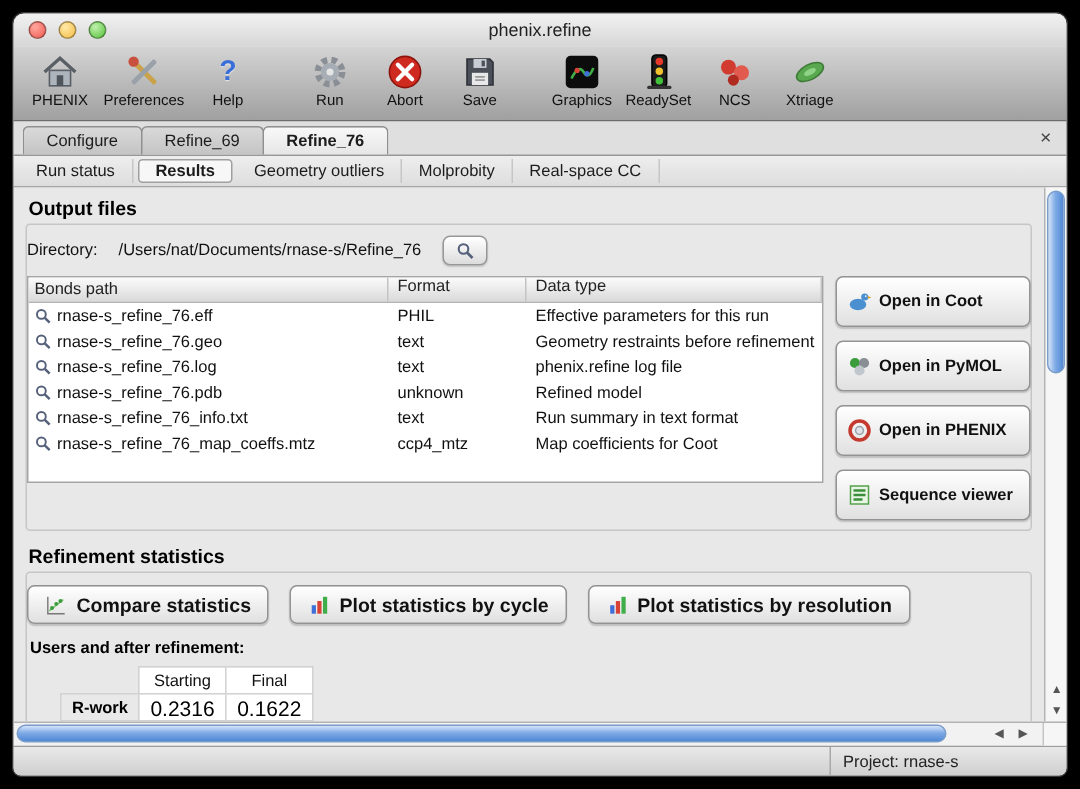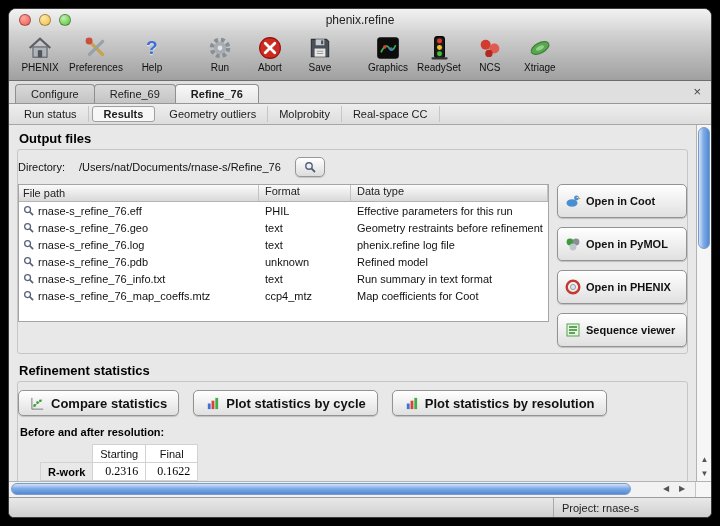--- a/index.html
+++ b/index.html
@@ -91,21 +91,21 @@
                gap:6px; padding:0 11px; font-size:13px; font-weight:bold; color:#111;
                box-shadow:0 1px 1px rgba(0,0,0,.18); white-space:nowrap; }
   .before-label { font-size:11px; font-weight:bold; color:#000; margin:0 0 6px 2px; }
 
   .stats-table { border-collapse:collapse; margin-left:22px; font-size:11px; }
   .stats-table td { height:18px; padding:0 7px; }
   .st-corner { border:none; }
   .st-colhead { border:1px solid #d2d2d2; background:#fff; text-align:center; min-width:52px; color:#111; }
   .st-label { border:1px solid #d2d2d2; background:#e9e9e9; font-weight:bold; text-align:right; min-width:50px; }
   .st-val { border:1px solid #d2d2d2; background:#fff; text-align:right;
-            font-family:Liberation Serif, serif; font-size:12px;margin-left:40px; }
+            font-family:Liberation Sans, sans-serif; font-size:14px;margin-left:40px; }
 
   
   .hscroll { height:16px; flex:none; background:#f2f2f2; border-top:1px solid #b3b3b3; position:relative; }
   .hthumb { position:absolute; left:2px; top:1px; height:12px; width:calc(100% - 82px);
             border-radius:7px; border:1px solid #7a9cc9;
             background:linear-gradient(#d5e4f9,#7fabe6 45%,#5189d6); }
   .harrow { position:absolute; top:2px; font-size:8px; color:#555; width:14px; text-align:center; }
   .harrow.left { right:38px; } .harrow.right { right:22px; }
   .hcorner { position:absolute; right:0; top:0; width:16px; height:15px; background:#f6f6f6; border-left:1px solid #c5c5c5; }
 
@@ -260,21 +260,21 @@
             <span class="browse-btn">
               <svg width="12" height="12" viewBox="0 0 12 12">
                   <circle cx="5" cy="5" r="3.2" fill="none" stroke="#55617a" stroke-width="1.4"></circle>
                   <line x1="7.5" y1="7.5" x2="11" y2="11" stroke="#55617a" stroke-width="1.8"></line>
                 </svg>
             </span>
           </div>
           <div class="of-body">
             <div class="file-table">
               <div class="ft-header">
-                <span class="ft-hcell cell-file">File path</span>
+                <span class="ft-hcell cell-file">Bonds path</span>
                 <span class="ft-hcell cell-fmt">Format</span>
                 <span class="ft-hcell cell-type">Data type</span>
               </div>
               <div class="ft-row">
                 <span class="cell-file">
                     <svg width="11" height="11" viewBox="0 0 12 12">
                       <circle cx="5" cy="5" r="3.2" fill="none" stroke="#55617a" stroke-width="1.4"></circle>
                       <line x1="7.5" y1="7.5" x2="11" y2="11" stroke="#55617a" stroke-width="1.8"></line>
                     </svg>
                     <span>rnase-s_refine_76.eff</span>
@@ -401,21 +401,21 @@
             </div>
             <div class="stats-btn">
               <svg width="15" height="15" viewBox="0 0 16 16">
                   <rect x="3" y="8" width="3" height="6" fill="#3f6fd8"></rect>
                   <rect x="7" y="5" width="3" height="9" fill="#d84336"></rect>
                   <rect x="11" y="2" width="3" height="12" fill="#3fae49"></rect>
                 </svg>
               <span>Plot statistics by resolution</span>
             </div>
           </div>
-          <div class="before-label">Before and after resolution:</div>
+          <div class="before-label">Users and after refinement:</div>
           <table class="stats-table">
             <tbody>
                 <tr>
               <td class="st-corner"></td>
               <td class="st-colhead">Starting</td>
               <td class="st-colhead">Final</td>
             </tr>
             <tr>
               <td class="st-label" style="color: rgb(0, 0, 0);">R-work</td>
               <td class="st-val" style="color: rgb(0, 0, 0);">0.2316</td>

